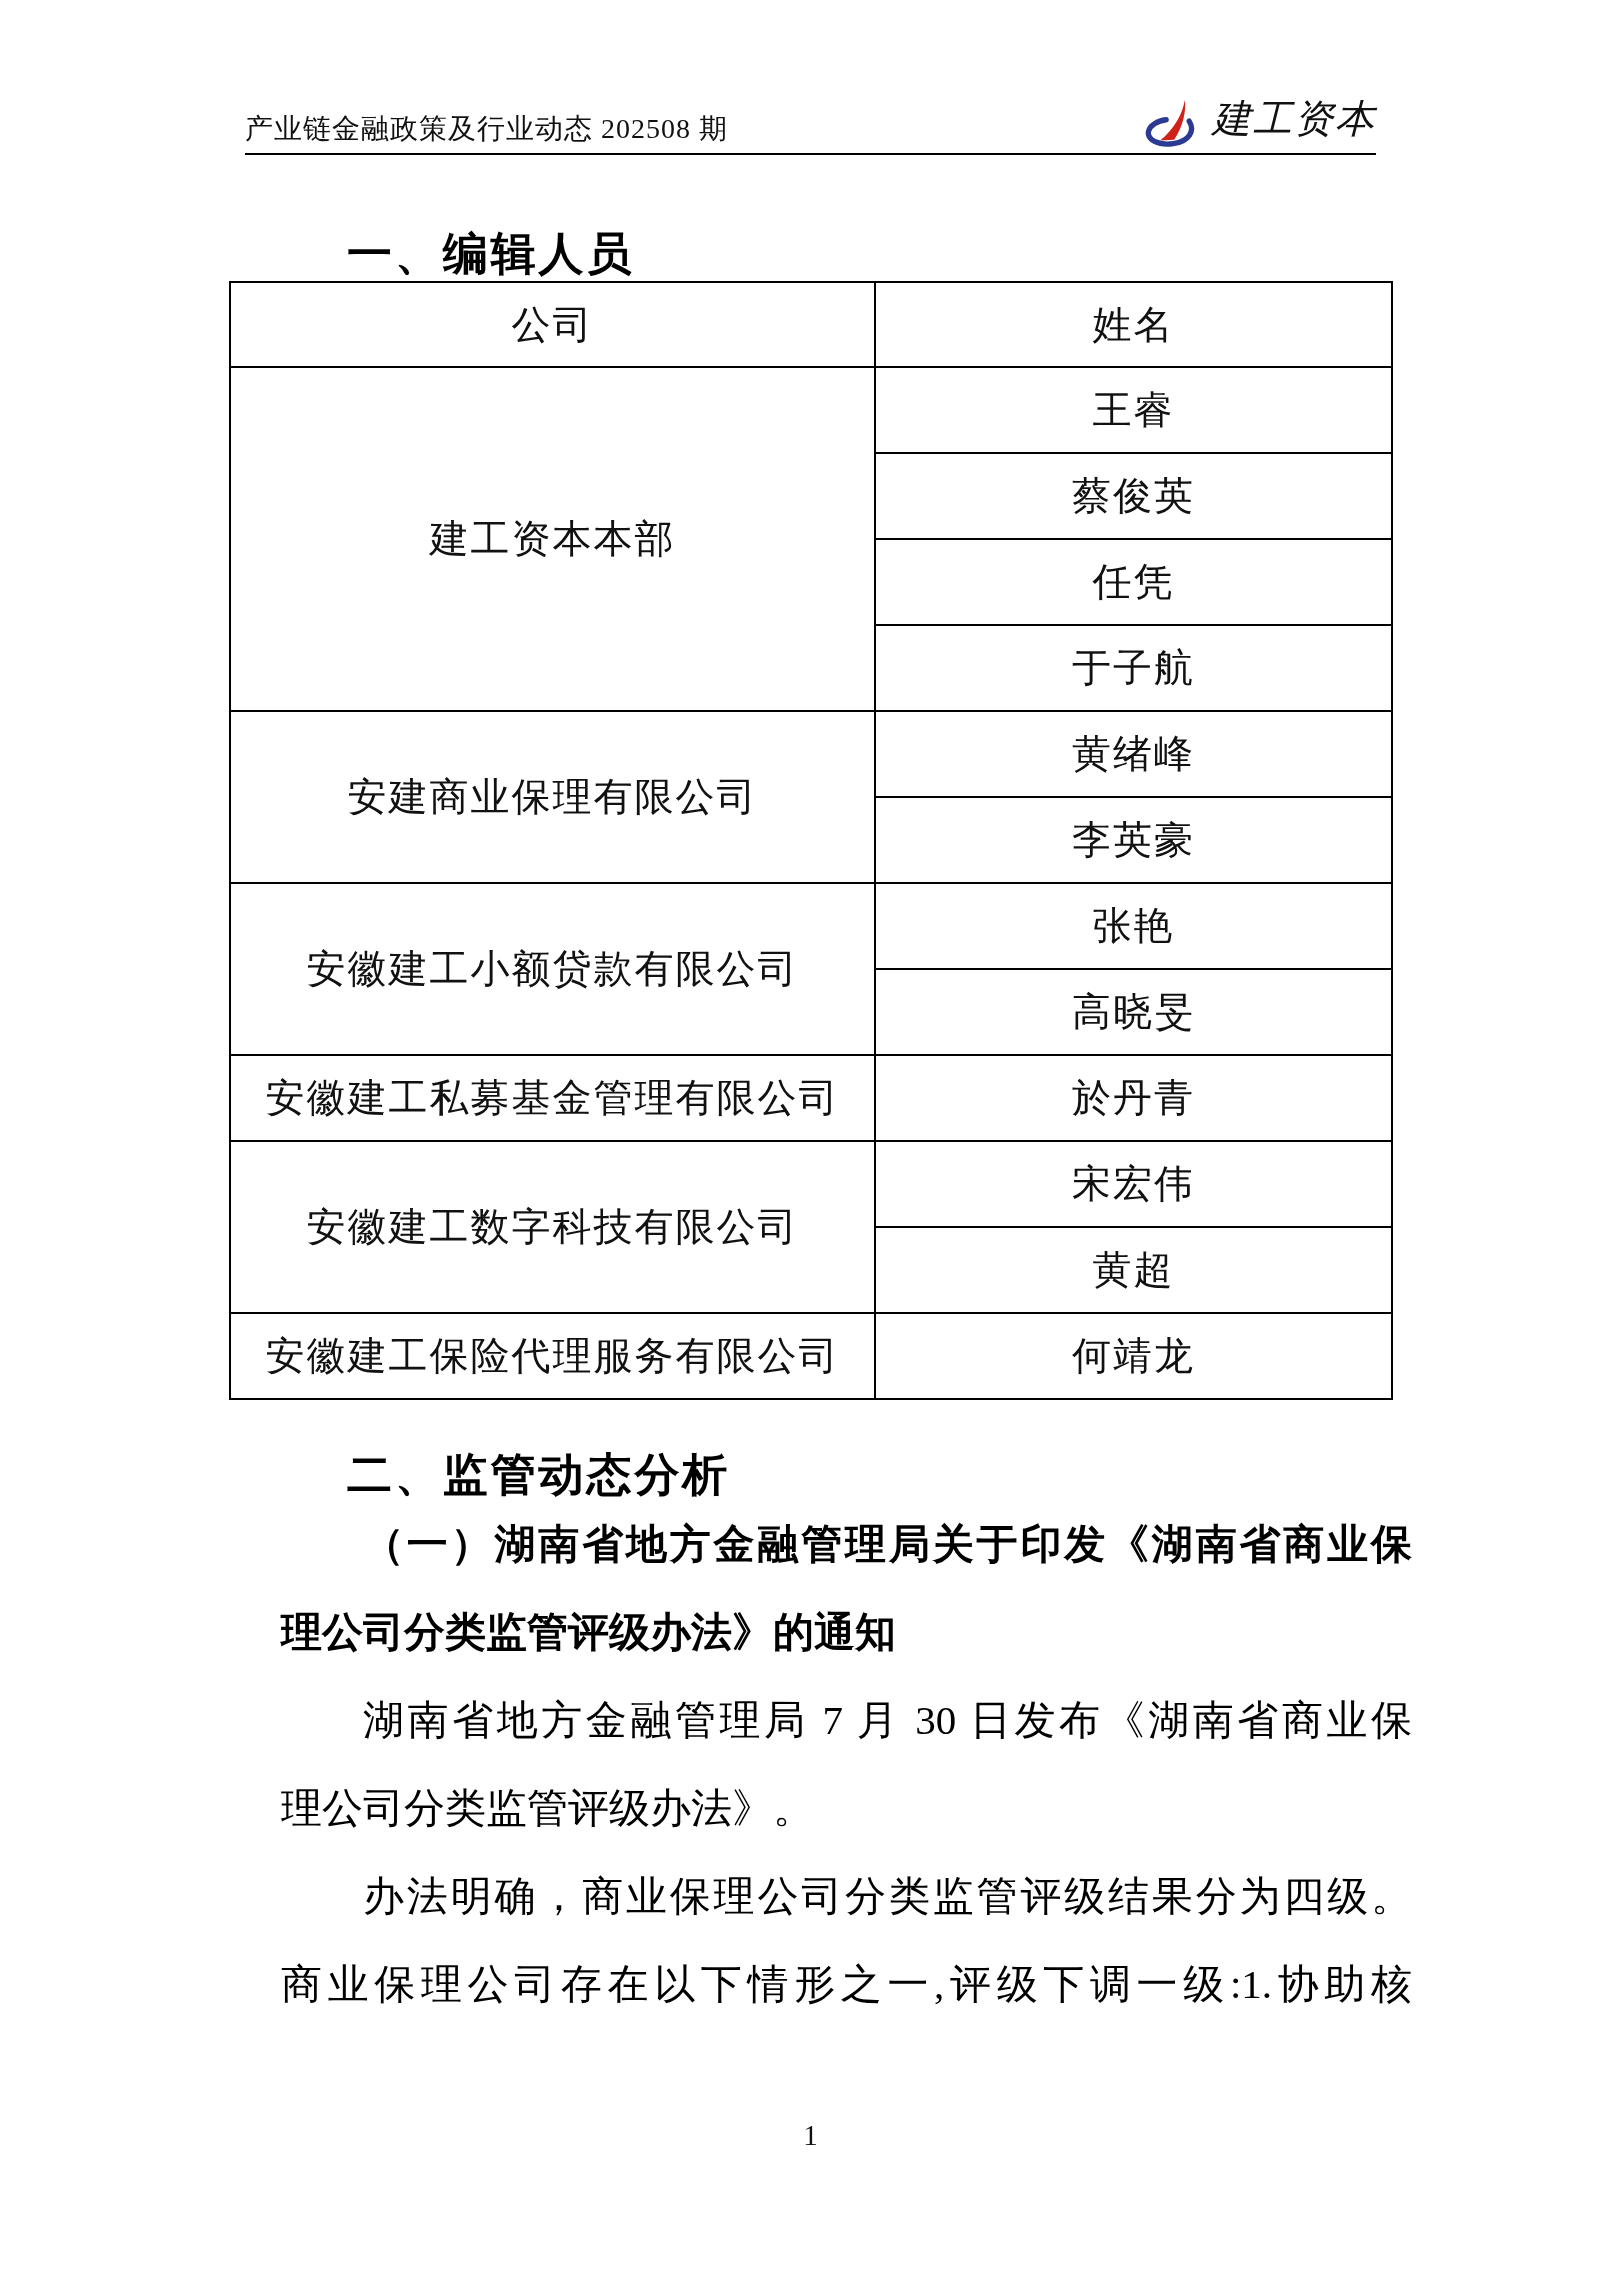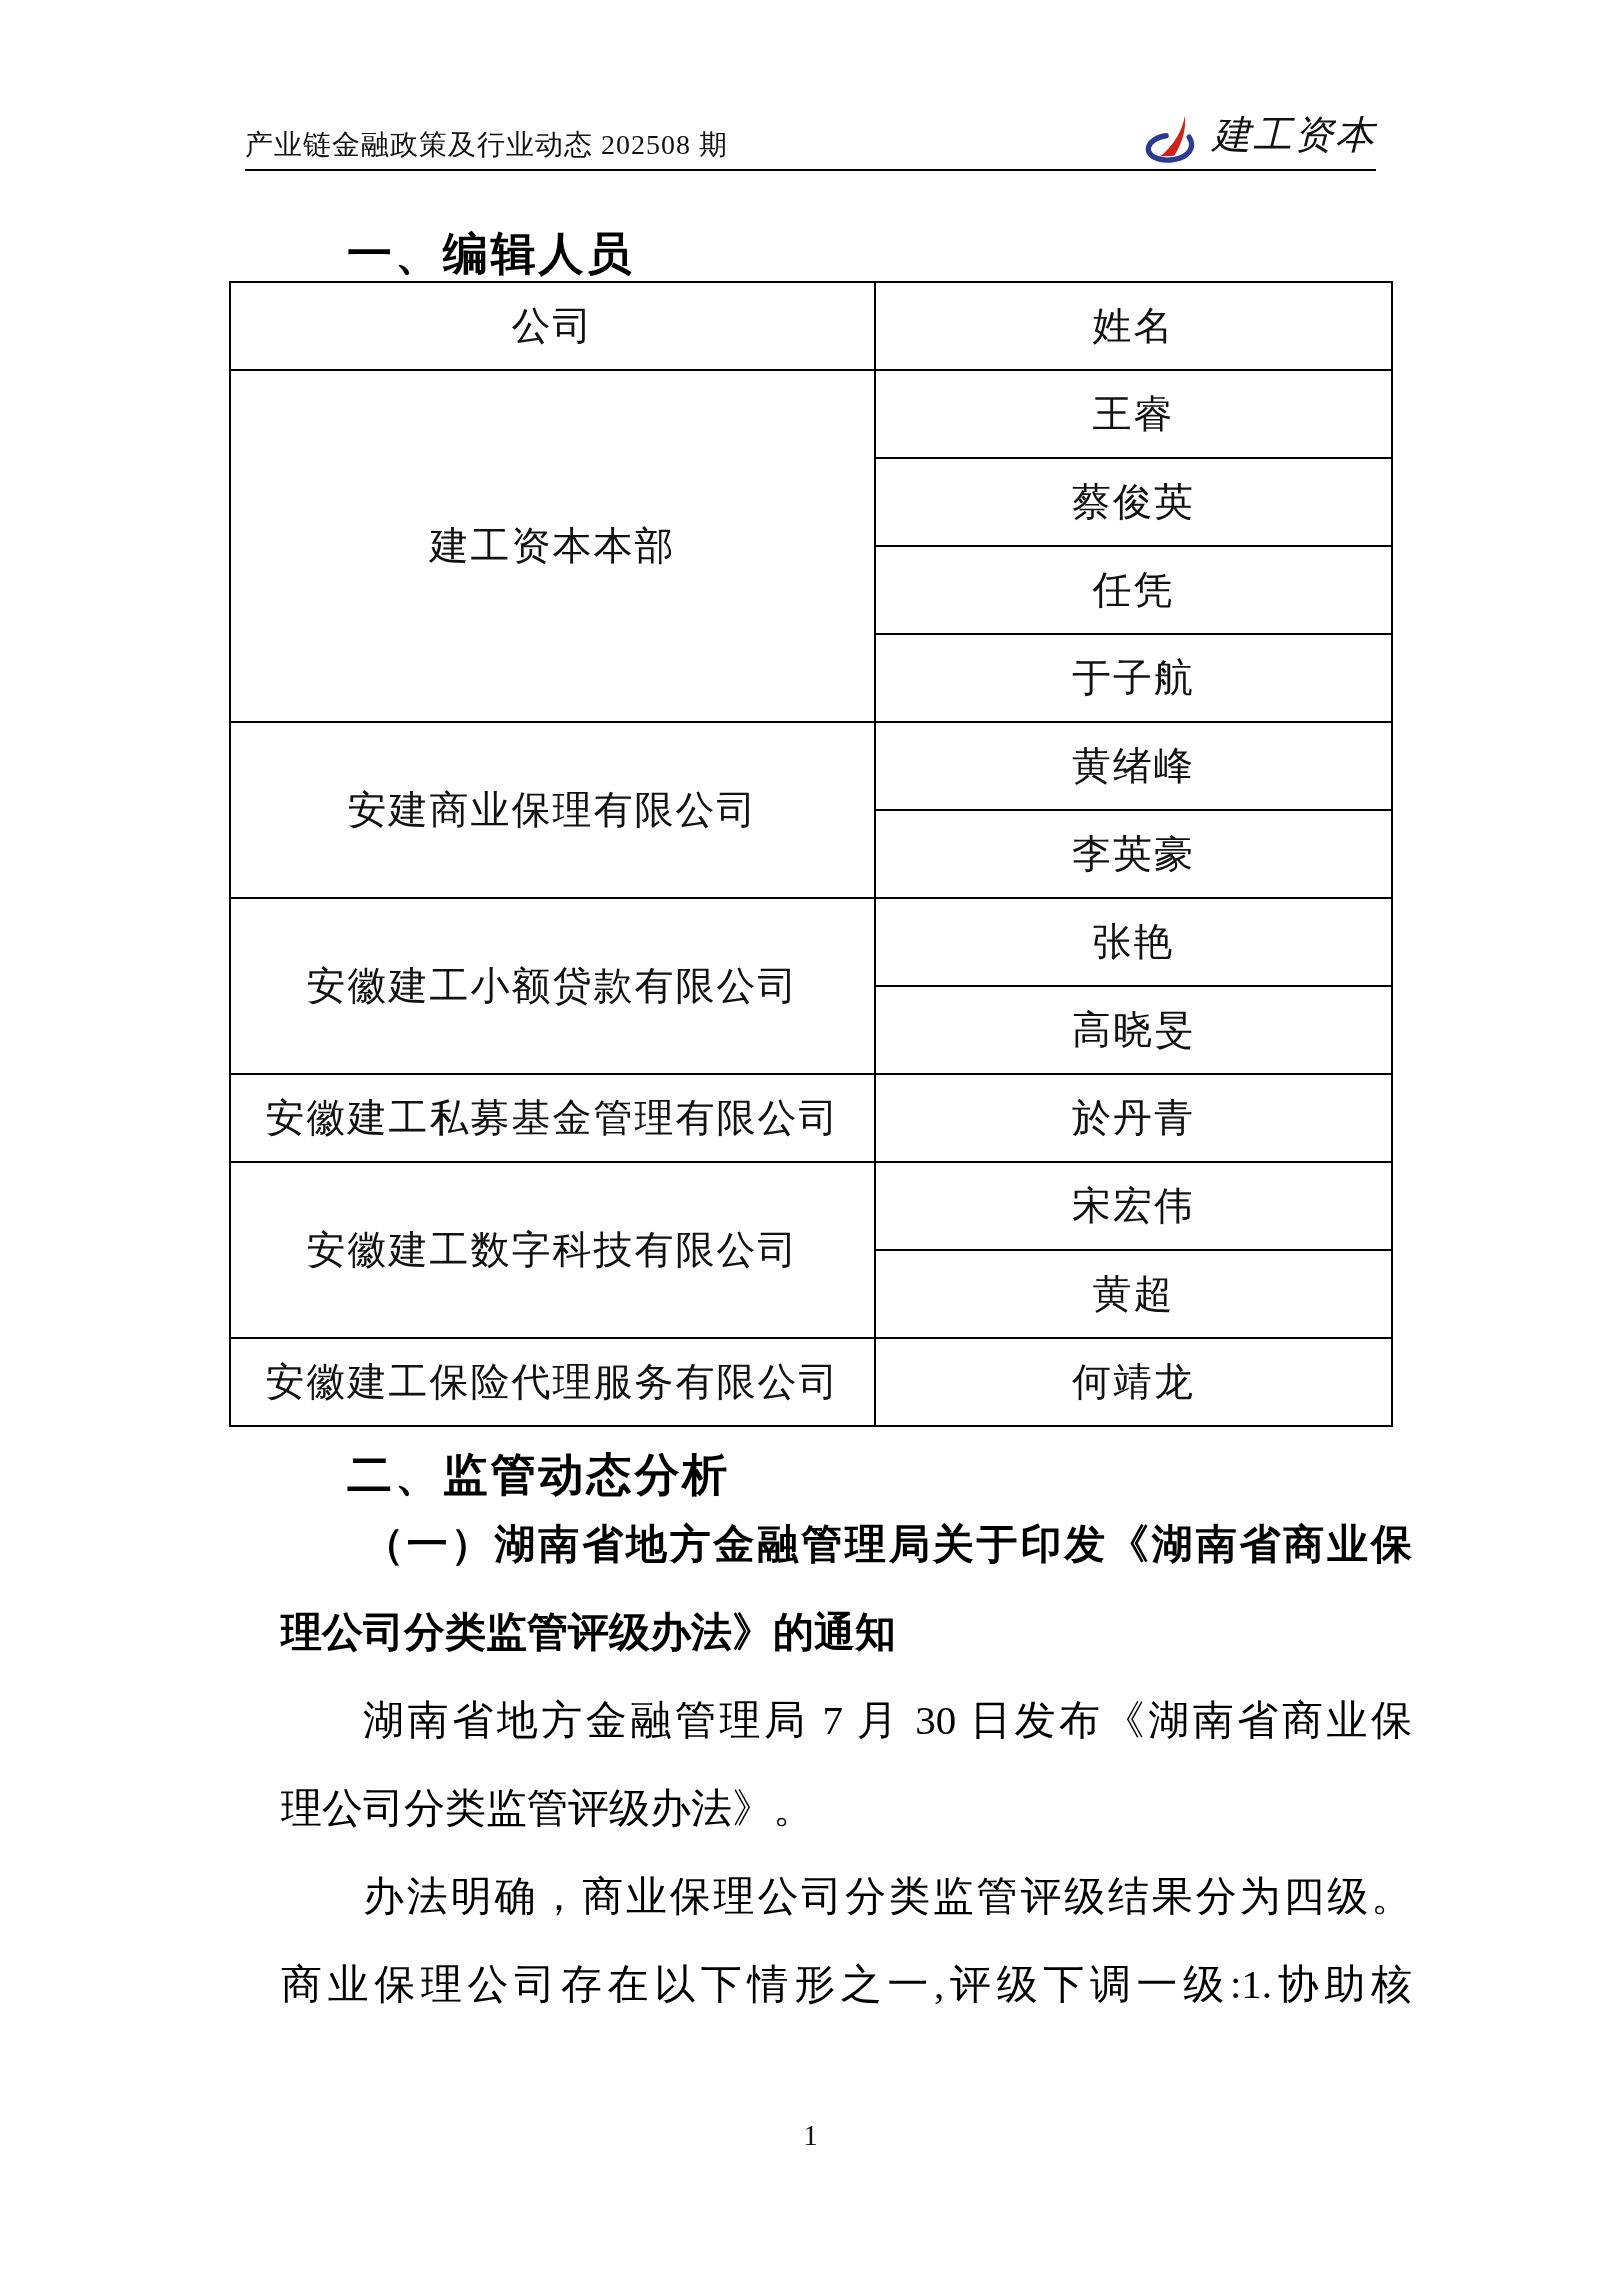--- a/index.html
+++ b/index.html
@@ -10,21 +10,21 @@
     color:#111;
     font-family:"Liberation Serif","DejaVu Serif",serif;
     overflow:hidden;
   }
 
   
   .header{
     position:absolute;left:245px;top:100px;width:1131px;height:55px;
     border-bottom:2.9px solid #000;
     display:flex;justify-content:space-between;align-items:flex-end;
-    box-sizing:border-box;padding-bottom:4.9px;margin-top:16px;
+    box-sizing:border-box;padding-bottom:4.9px;
   }
   .header-title{font-size:28px;letter-spacing:1px;}
   .brand{display:flex;align-items:flex-start;gap:14px;font-style:italic;}
   .logo-svg{width:53px;height:53px;margin-bottom:-3.9px;}
   .brand-text{font-size:39px;letter-spacing:2px;line-height:1;}
 
   
   .sec-heading{
     position:absolute;left:245px;width:1131px;margin:16px;
     font-family:"Liberation Sans","DejaVu Sans",sans-serif;
@@ -38,21 +38,21 @@
   .editors{
     position:absolute;left:229px;top:281px;width:1161px;
     border-collapse:collapse;table-layout:fixed;
   }
   .editors col.c1{width:645px;}
   .editors col.c2{width:517px;}
   .editors th,.editors td{
     border:2px solid #000;
     text-align:center;vertical-align:middle;
     font-size:39px;font-weight:normal;
-    padding:16px;letter-spacing:2px;color:#111;
+    padding:0;letter-spacing:2px;color:#111;
   }
   .editors tr{height:86px;}
   .editors tr.head-row{height:85px;}
 
   
   .subheading,.body-text{
     position:absolute;left:245px;width:1131px;color:#000;
   }
   .subheading{top:1500px;font-weight:bold;}
   .body-text{top:1676px;}

